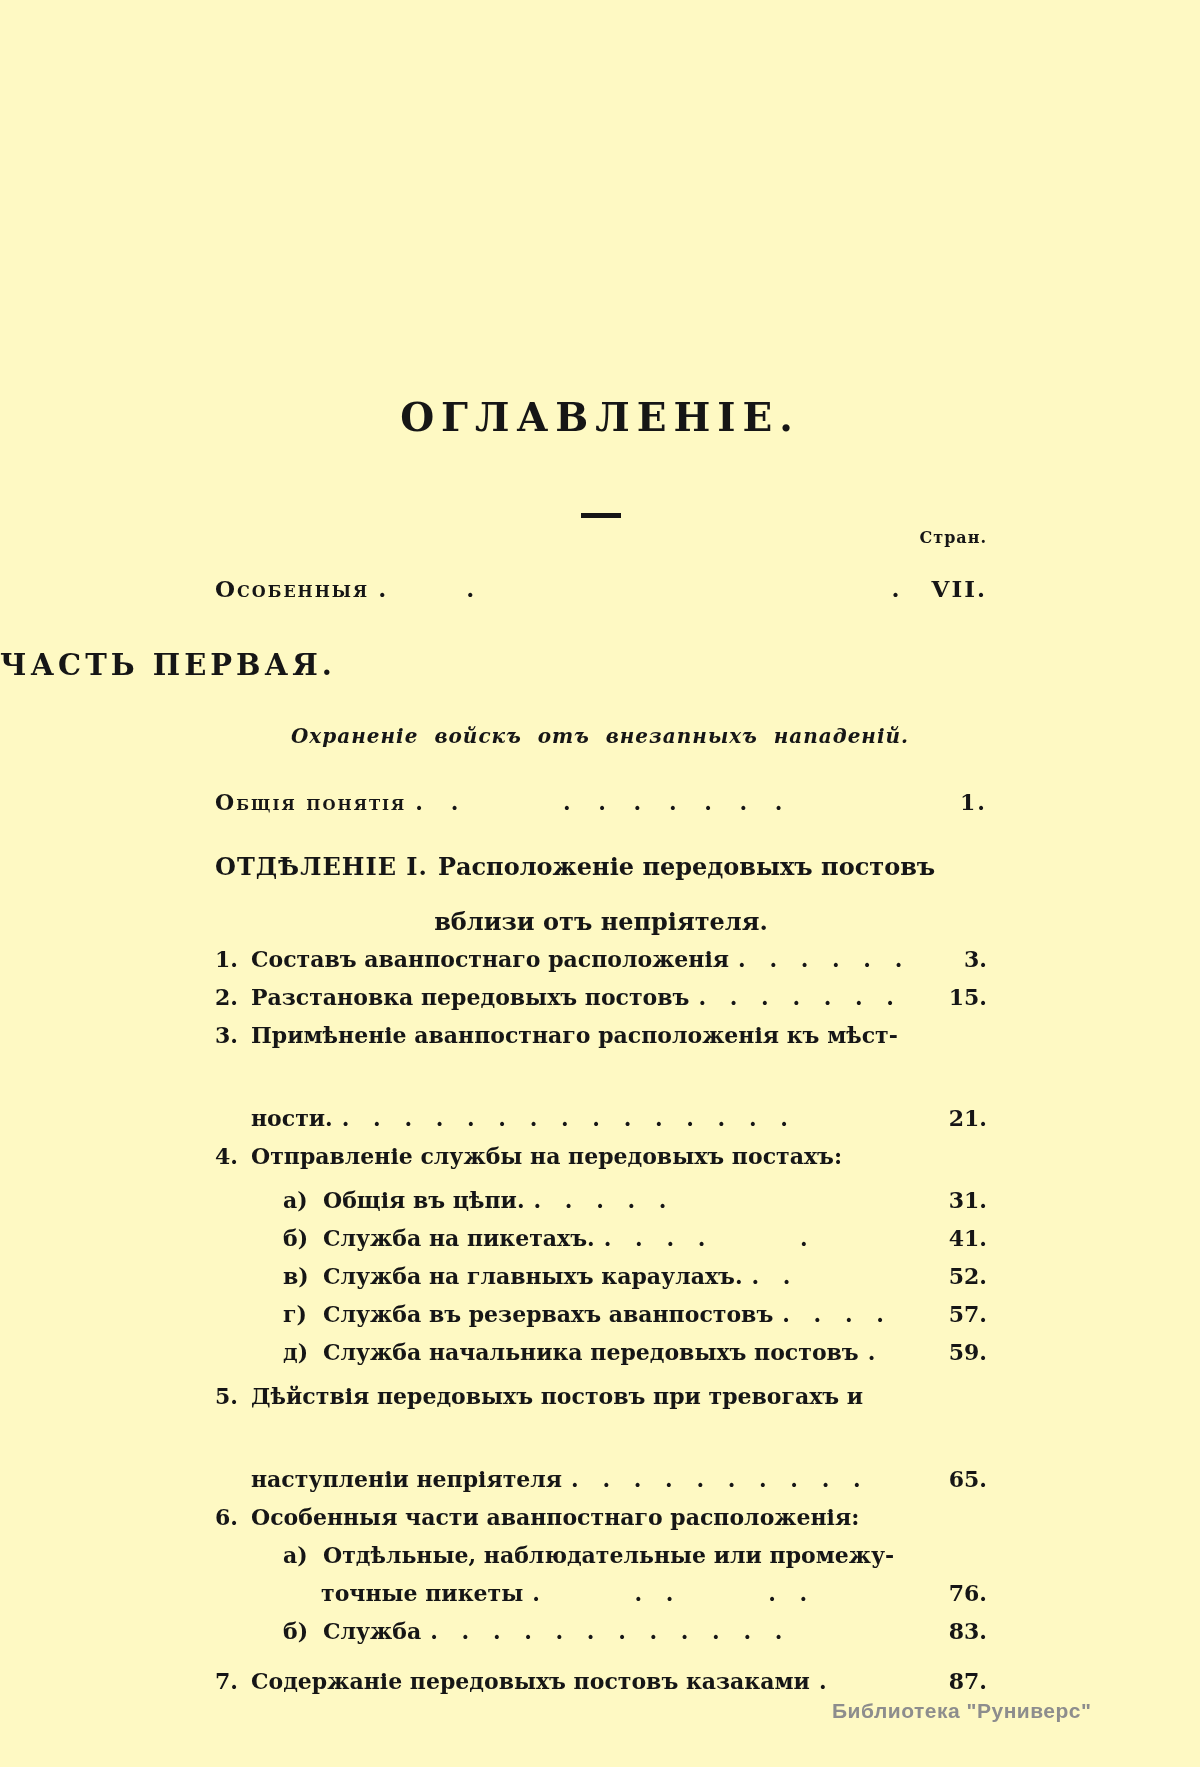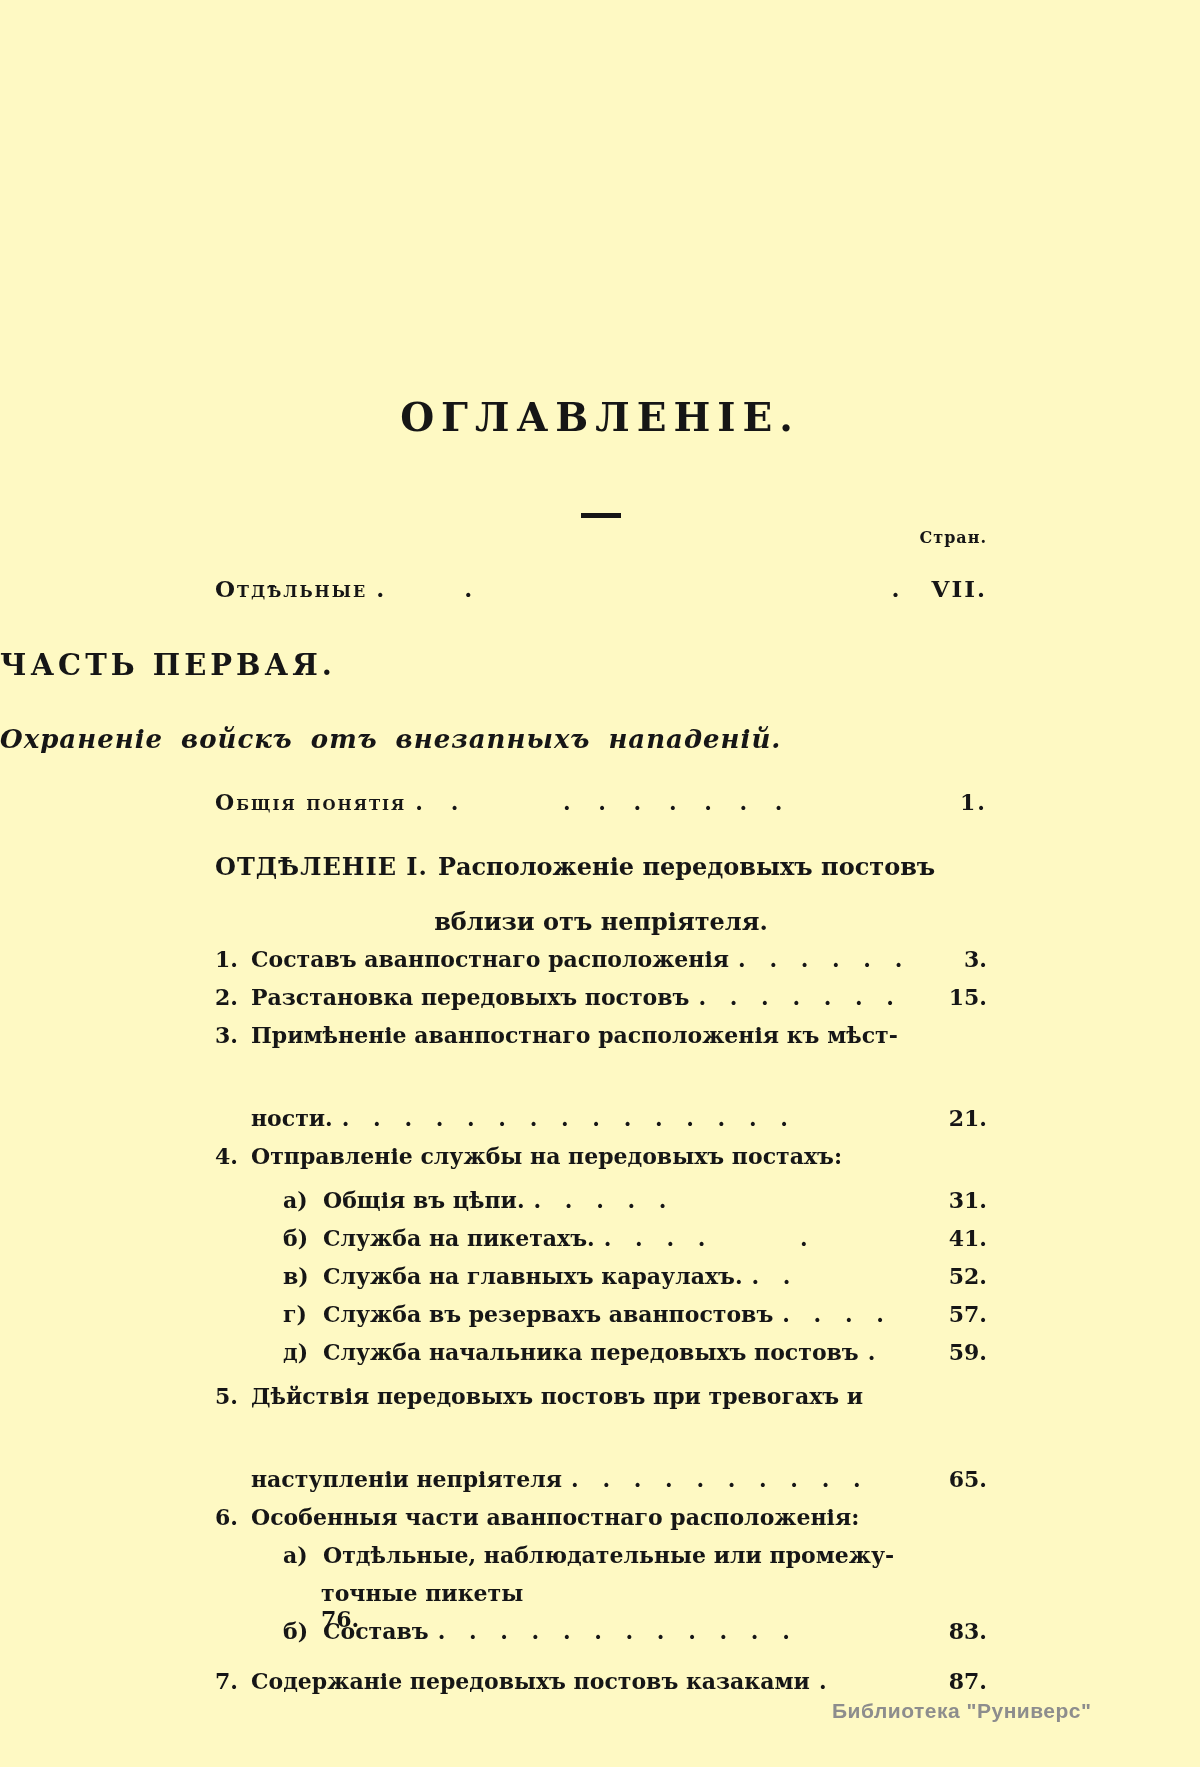--- a/index.html
+++ b/index.html
@@ -25,22 +25,22 @@
   .col-header{
     position:absolute;top:528px;left:215px;width:772px;
     text-align:right;font-size:16px;font-weight:700;letter-spacing:1px;
   }
   .part-heading{
     position:absolute;top:648px;left:0;right:0;
     font-size:29px;font-weight:700;letter-spacing:4px;
   }
   .part-subtitle{
     position:absolute;top:724px;left:0;right:0;
-    text-align:left;font-style:italic;font-weight:700;
-    font-size:26px;word-spacing:8px;letter-spacing:1px;
+    text-align:center;font-style:italic;font-weight:700;
+    font-size:20px;word-spacing:8px;letter-spacing:1px;
   }
   .section-heading{
     position:absolute;top:851px;left:215px;width:772px;
     font-size:24px;font-weight:700;line-height:1.3;
   }
   .section-heading .sec-label{letter-spacing:1px;margin-right:10px;text-align:right;}
   .section-line2{display:block;text-align:center;margin-top:24px;}
   
   .trow{
     display:flex;align-items:baseline;
@@ -60,21 +60,21 @@
     font-size:22px;letter-spacing:2px;font-variant:small-caps;
   }
   
   .toc{
     position:absolute;top:946px;left:215px;width:772px;
   }
   .toc .trow{height:38px;}
   .toc .cont{padding-left:36px;margin-top:45px;}
   .toc .sub{padding-left:68px;}
   .toc .sub .num{flex:0 0 40px;}
-  .toc .subcont{padding-left:106px;flex-direction:column;}
+  .toc .subcont{padding-left:106px;}
   .m6{margin-top:6px;}
   .m12{margin-top:12px;}
   
   .watermark{
     position:absolute;top:1699px;left:832px;
     font-family:"Liberation Sans","DejaVu Sans",sans-serif;
     font-size:21px;font-weight:700;color:#8d8d8d;letter-spacing:0.5px;
   }
 </style>
 </head>
@@ -82,21 +82,21 @@
 
 <div class="sheet">
 
   <div class="page-title">ОГЛАВЛЕНІЕ.</div>
 
   <div class="title-divider"></div>
 
   <div class="col-header">Стран.</div>
 
   <div class="trow intro-row">
-    <span class="label">Отдѣльные</span>
+    <span class="label">Особенныя</span>
     <span class="dots">.   .</span>
     <span class="spacer"></span>
     <span class="page">.   VII.</span>
   </div>
 
   <div class="part-heading">ЧАСТЬ ПЕРВАЯ.</div>
 
   <div class="part-subtitle">Охраненіе войскъ отъ внезапныхъ нападеній.</div>
 
   <div class="trow general-row">
@@ -225,21 +225,21 @@
 
     <div class="trow subcont">
       <span class="label">точные пикеты</span>
       <span class="dots">.    . .    . .</span>
       <span class="spacer"></span>
       <span class="page">76.</span>
     </div>
 
     <div class="trow sub">
       <span class="num">б)</span>
-      <span class="label">Составъ</span>
+      <span class="label">Служба</span>
       <span class="dots">. . . . . . . . . . . .</span>
       <span class="spacer"></span>
       <span class="page">83.</span>
     </div>
 
     <div class="trow m12">
       <span class="num">7.</span>
       <span class="label">Содержаніе передовыхъ постовъ казаками</span>
       <span class="dots">.</span>
       <span class="spacer"></span>

